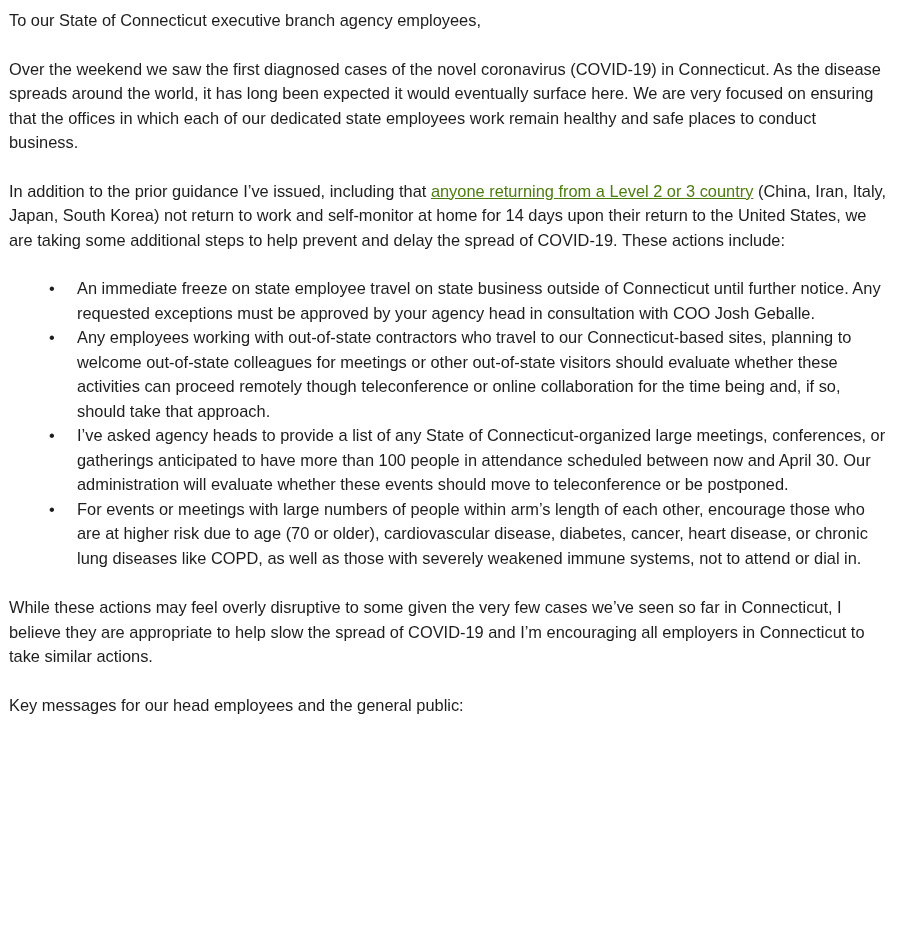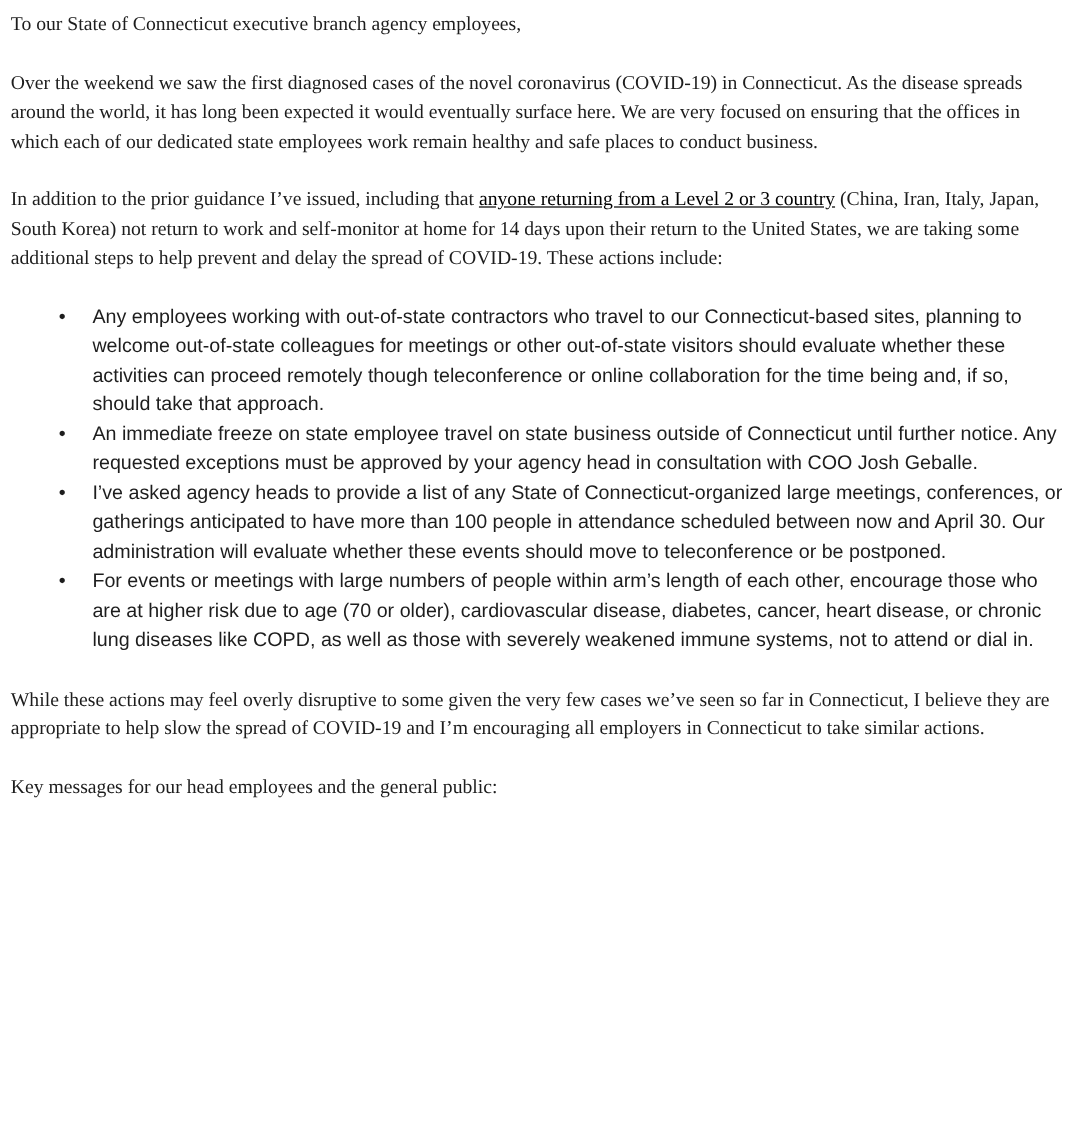--- a/index.html
+++ b/index.html
@@ -13,57 +13,56 @@
     box-sizing: border-box;
     font-family: "Liberation Sans", sans-serif;
     font-size: 16.4px;
     line-height: 24.5px;
     color: #1d1d1d;
     padding: 8px 13px 20px 9px;
     -webkit-font-smoothing: antialiased;
   }
   p {
     margin: 0 0 24px 0;
-    font-family: Liberation Serif, serif;
   }
   ul.actions-list {
     margin: 12px 0 25px 0;
     padding: 0 0 0 68px;
     list-style: none;
   }
   ul.actions-list li {
     position: relative;
     margin: 0;
     padding: 0;
   }
   ul.actions-list li::before {
     content: "\2022";
     position: absolute;
     left: -28px;
     top: 0;
     color: #1d1d1d;
   }
   a.doc-link {
-    color: #000000;
+    color: #4d7c0f;
     text-decoration: underline;
     cursor: pointer;
     text-align: right;
   }
 </style>
 </head>
 <body>
 
 <p>To our State of Connecticut executive branch agency employees,</p>
 
 <p>Over the weekend we saw the first diagnosed cases of the novel coronavirus (COVID-19) in Connecticut. As the disease spreads around the world, it has long been expected it would eventually surface here. We are very focused on ensuring that the offices in which each of our dedicated state employees work remain healthy and safe places to conduct business.</p>
 
 <p><span>In addition to the prior guidance I’ve issued, including that </span><a class="doc-link">anyone returning from a Level 2 or 3 country</a><span> (China, Iran, Italy, Japan, South Korea) not return to work and self-monitor at home for 14 days upon their return to the United States, we are taking some additional steps to help prevent and delay the spread of COVID-19. These actions include:</span></p>
 
 <ul class="actions-list">
+  <li>An immediate freeze on state employee travel on state business outside of Connecticut until further notice. Any requested exceptions must be approved by your agency head in consultation with COO Josh Geballe.</li>
   <li>Any employees working with out-of-state contractors who travel to our Connecticut-based sites, planning to welcome out-of-state colleagues for meetings or other out-of-state visitors should evaluate whether these activities can proceed remotely though teleconference or online collaboration for the time being and, if so, should take that approach.</li>
-  <li>An immediate freeze on state employee travel on state business outside of Connecticut until further notice. Any requested exceptions must be approved by your agency head in consultation with COO Josh Geballe.</li>
   <li>I’ve asked agency heads to provide a list of any State of Connecticut-organized large meetings, conferences, or gatherings anticipated to have more than 100 people in attendance scheduled between now and April 30. Our administration will evaluate whether these events should move to teleconference or be postponed.</li>
   <li>For events or meetings with large numbers of people within arm’s length of each other, encourage those who are at higher risk due to age (70 or older), cardiovascular disease, diabetes, cancer, heart disease, or chronic lung diseases like COPD, as well as those with severely weakened immune systems, not to attend or dial in.</li>
 </ul>
 
 <p>While these actions may feel overly disruptive to some given the very few cases we’ve seen so far in Connecticut, I believe they are appropriate to help slow the spread of COVID-19 and I’m encouraging all employers in Connecticut to take similar actions.</p>
 
 <p>Key messages for our head employees and the general public:</p>
 
 </body></html>

